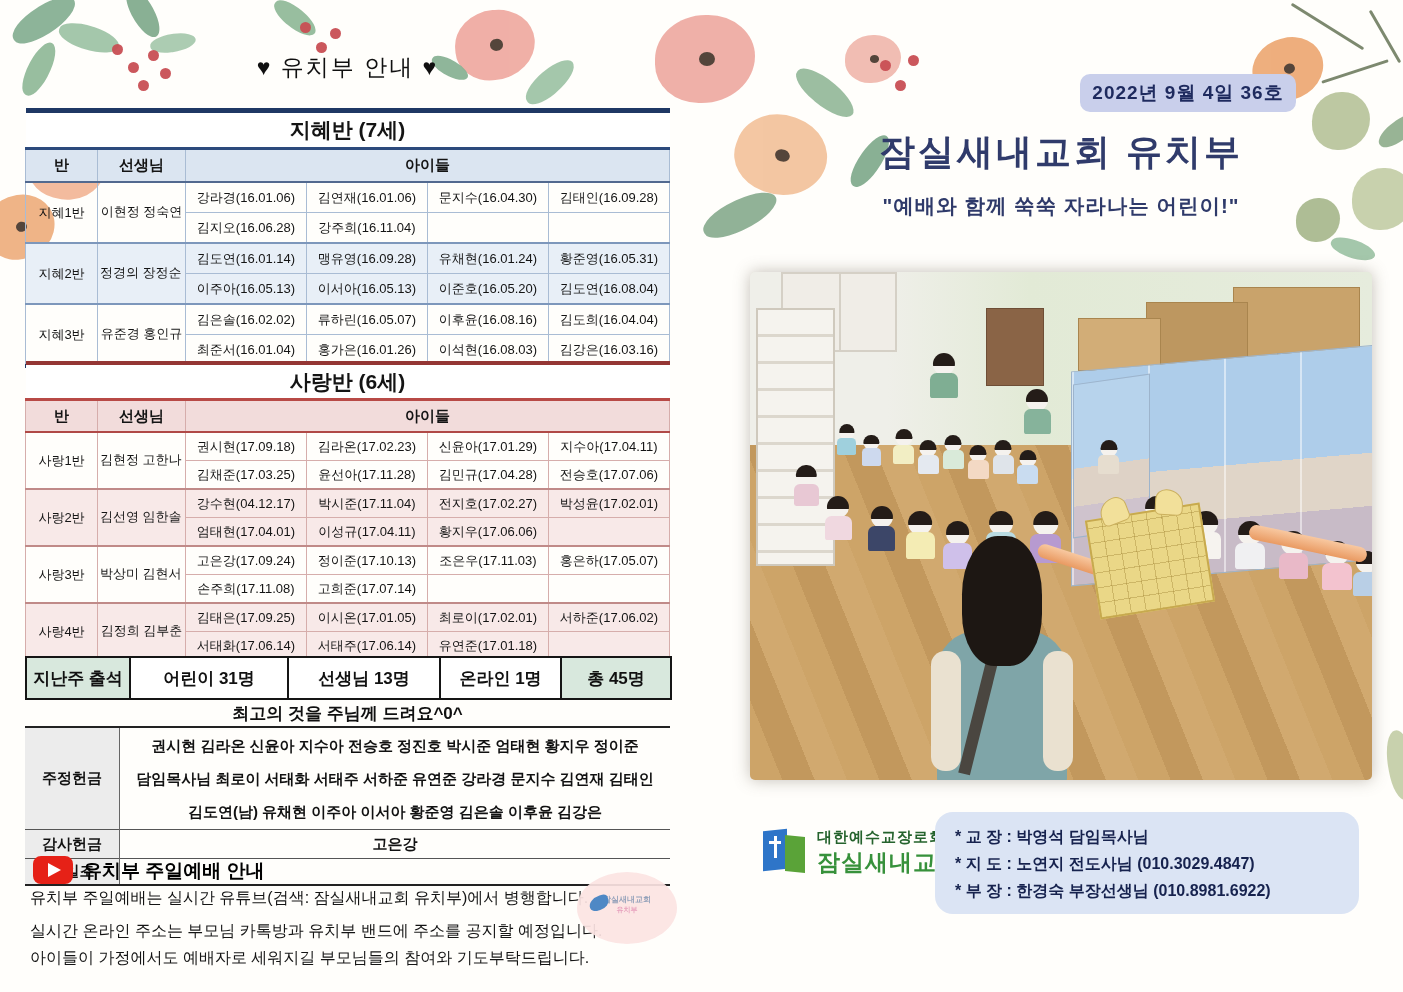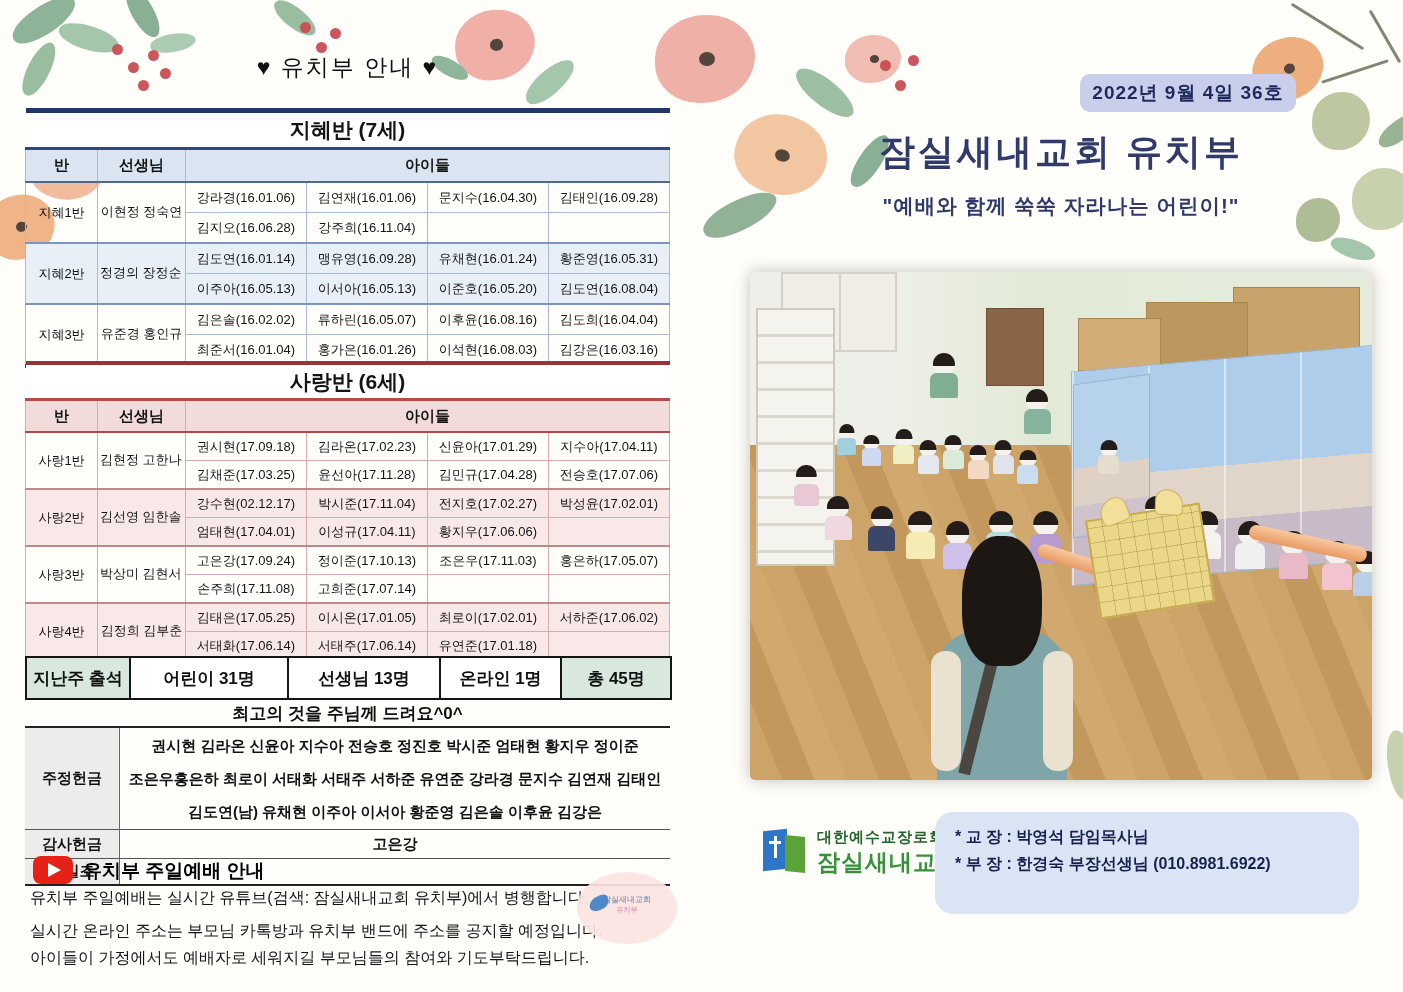--- a/index.html
+++ b/index.html
@@ -274,21 +274,21 @@
     <td>김채준(17.03.25)</td>
     <td>윤선아(17.11.28)</td>
     <td>김민규(17.04.28)</td>
     <td>전승호(17.07.06)</td>
   </tr>
   <tr class="gs">
     <td rowspan="2" class="pink">사랑2반</td>
     <td rowspan="2" class="pre pink">김선영
 임한솔
 고은혜</td>
-    <td class="pink">강수현(02.12.17)</td>
+    <td class="pink">강수현(04.12.17)</td>
     <td class="pink">박시준(17.11.04)</td>
     <td class="pink">전지호(17.02.27)</td>
     <td class="pink">박성윤(17.02.01)</td>
   </tr>
   <tr>
     <td class="pink">엄태현(17.04.01)</td>
     <td class="pink">이성규(17.04.11)</td>
     <td class="pink">황지우(17.06.06)</td>
     <td class="pink"></td>
   </tr>
@@ -305,21 +305,21 @@
   <tr>
     <td>손주희(17.11.08)</td>
     <td>고희준(17.07.14)</td>
     <td></td>
     <td></td>
   </tr>
   <tr class="gs">
     <td rowspan="2" class="pink">사랑4반</td>
     <td rowspan="2" class="pre pink">김정희
 김부춘</td>
-    <td class="pink">김태은(17.05.25)</td>
+    <td class="pink">김태은(17.09.25)</td>
     <td class="pink">이시온(17.01.05)</td>
     <td class="pink">최로이(17.02.01)</td>
     <td class="pink">서하준(17.06.02)</td>
   </tr>
   <tr>
     <td class="pink">서태화(17.06.14)</td>
     <td class="pink">서태주(17.06.14)</td>
     <td class="pink">유연준(17.01.18)</td>
     <td class="pink"></td>
   </tr>
@@ -349,21 +349,21 @@
 </div>
 
 <div class="abs off-title">최고의 것을 주님께 드려요^0^</div>
 <div class="abs" style="left:25px;top:726px;">
 <table class="off">
   <tbody>
         <tr>
     <td class="lab">주정헌금</td>
     <td>
       <div class="wline">권시현 김라온 신윤아 지수아 전승호 정진호 박시준 엄태현 황지우 정이준</div>
-      <div class="wline">조은우홍은하 최로이 서태화 서태주 서하준 유연준 강라경 문지수 김연재 김태인</div>
+      <div class="wline">담임목사님 최로이 서태화 서태주 서하준 유연준 강라경 문지수 김연재 김태인</div>
       <div class="wline">김도연(남) 유채현 이주아 이서아 황준영 김은솔 이후윤 김강은</div>
     </td>
   </tr>
   <tr style="height:29px">
     <td class="lab">감사헌금</td>
     <td style="font-weight:600">고은강</td>
   </tr>
   <tr style="height:26px">
     <td class="lab">십일조</td>
     <td></td>
@@ -441,14 +441,15 @@
 
 <div class="abs logo-ic">
   <span class="logo-blue"></span>
   <span class="logo-green"></span>
   <span class="logo-cross"></span>
 </div>
 <div class="abs org1">대한예수교장로회</div>
 <div class="abs org2">잠실새내교회</div>
 <div class="abs contact">
   <div>* 교 장 : 박영석 담임목사님</div>
+  <div>* 지 도 : 노연지 전도사님 (010.3029.4847)</div>
   <div>* 부 장 : 한경숙 부장선생님 (010.8981.6922)</div>
 </div>
 
 </body></html>

